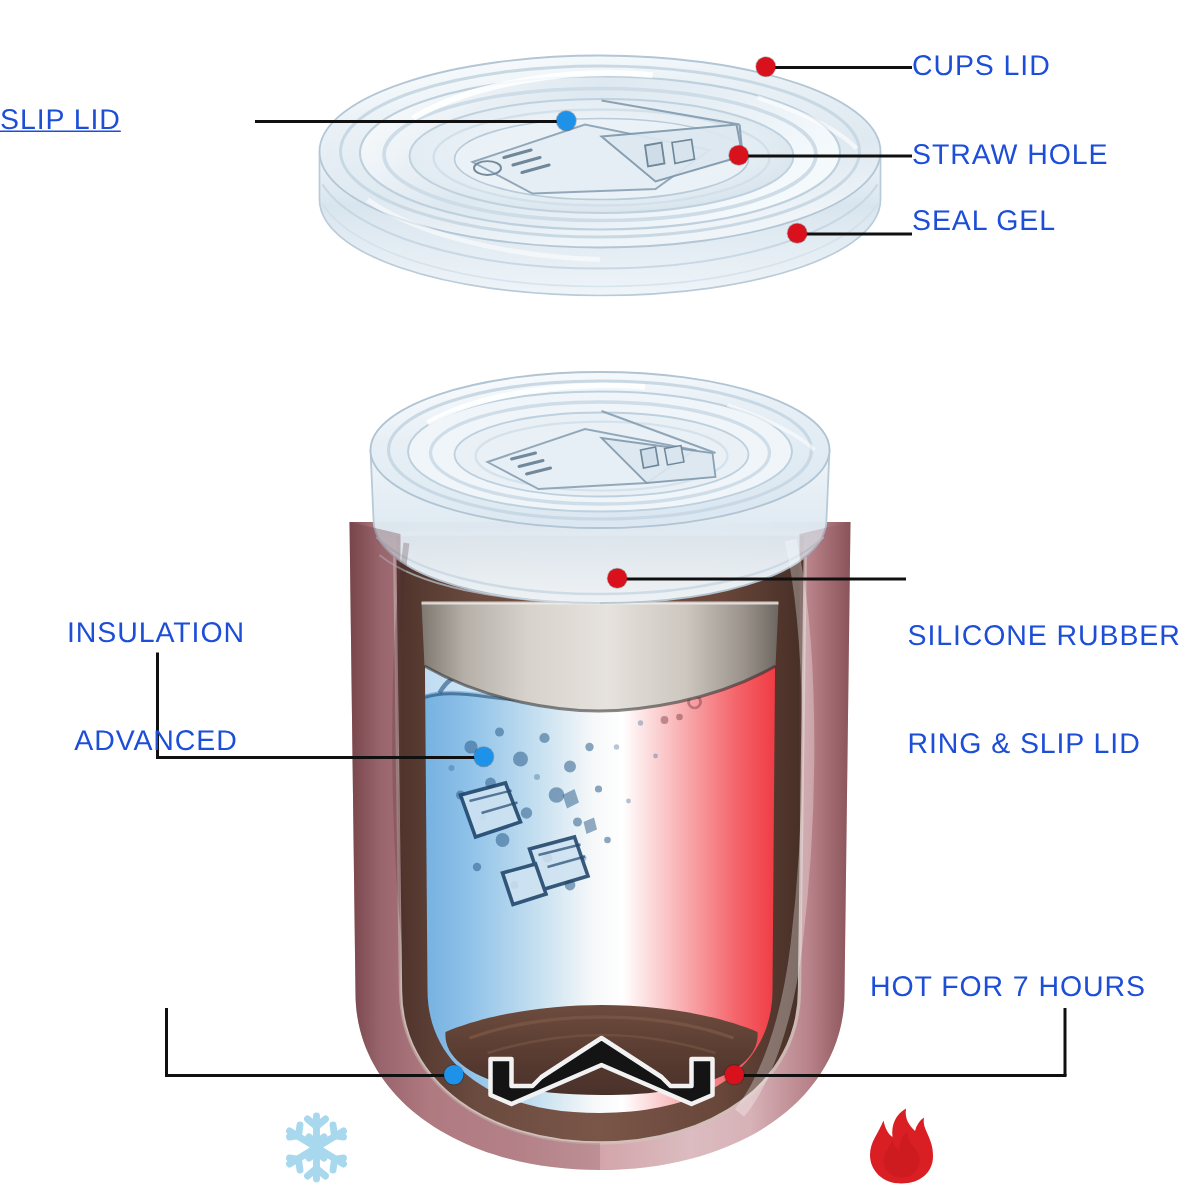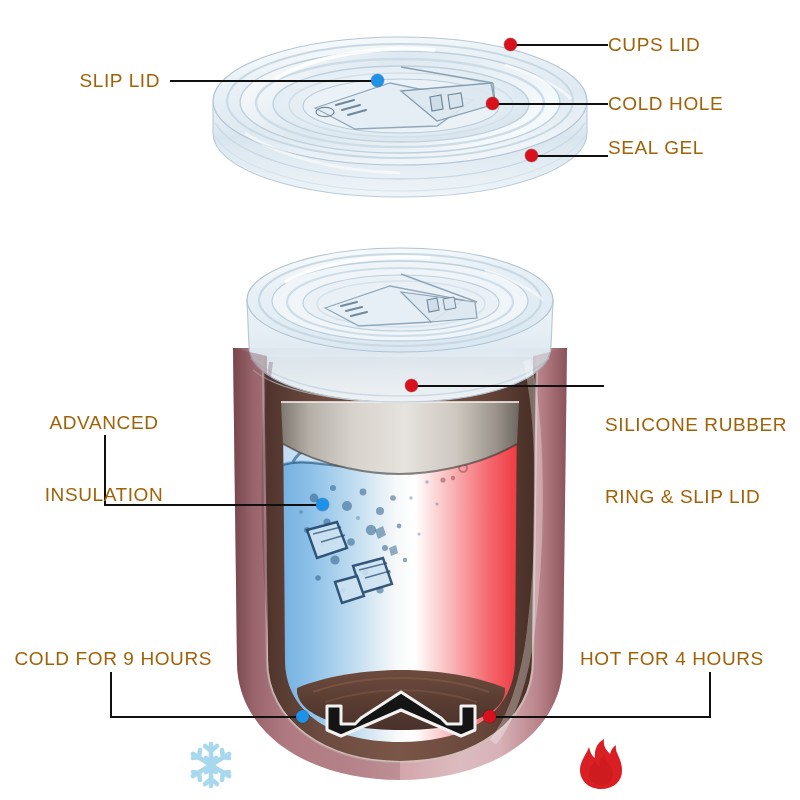--- a/index.html
+++ b/index.html
@@ -9,29 +9,29 @@
     background:#ffffff;
     font-family:"Liberation Sans","DejaVu Sans",sans-serif;
     overflow:hidden;
     position:relative;
   }
   #stage{position:relative;width:800px;height:800px;overflow:hidden;background:#fff;}
 
   
   .label{
     position:absolute;
-    color:#a16207;
+    color:#1d4ed8;
     font-size:19px;
     letter-spacing:.6px;
     line-height:24px;
     white-space:pre;
     font-family:"Liberation Sans","DejaVu Sans",sans-serif;
   }
   .label.r{text-align:left;}
-  .label.l{text-align:right;}
+  .label.l{text-align:left;text-decoration:underline;}
   .label.c{text-align:center;}
 
   
   .leader{position:absolute;background:#101010;}
   .leader.h{height:1.5px;}
   .leader.v{width:1.5px;}
 
   
   .dot{
     position:absolute;
@@ -127,21 +127,21 @@
 
   <div class="dot blue" style="left:371px;top:74px;"></div>
   <div class="dot red" style="left:504px;top:38px;"></div>
   <div class="dot red" style="left:486px;top:97px;"></div>
   <div class="dot red" style="left:525px;top:149px;"></div>
 
   <div class="label l" style="left:0px;top:69px;width:160px;">SLIP LID</div>
 
   <div class="label r" style="left:608px;top:33px;width:190px;">CUPS LID</div>
 
-  <div class="label r" style="left:608px;top:92px;width:190px;">COLD HOLE</div>
+  <div class="label r" style="left:608px;top:92px;width:190px;">STRAW HOLE</div>
 
   <div class="label r" style="left:608px;top:136px;width:190px;">SEAL GEL</div>
 
   <div id="tumbler">
     <svg viewBox="0 0 450 560" xmlns="http://www.w3.org/2000/svg">
       <defs>
 
         <linearGradient id="shellG" x1="0" y1="0" x2="1" y2="0">
           <stop offset="0%" stop-color="#7e4a4f"></stop>
           <stop offset="6%" stop-color="#b07a80"></stop>
@@ -336,41 +336,40 @@
 
   <div class="leader h" style="left:414px;top:385px;width:190px;"></div>
 
   <div class="leader v" style="left:104px;top:435px;height:70px;"></div>
   <div class="leader h" style="left:104px;top:504px;width:218px;"></div>
 
   <div class="dot red" style="left:405px;top:379px;"></div>
   <div class="dot blue" style="left:316px;top:498px;"></div>
 
   <div class="label c" style="left:0px;top:363px;width:208px;">
+    <div>INSULATION</div>
     <div>ADVANCED</div>
-    <div>INSULATION</div>
   </div>
 
   <div class="label r" style="left:605px;top:365px;width:200px;">
     <div>SILICONE RUBBER</div>
     <div>RING &amp; SLIP LID</div>
   </div>
 
   <div class="leader v" style="left:110px;top:672px;height:45px;"></div>
   <div class="leader h" style="left:110px;top:716px;width:192px;"></div>
 
   <div class="leader v" style="left:709px;top:672px;height:45px;"></div>
   <div class="leader h" style="left:492px;top:716px;width:219px;"></div>
 
   <div class="dot blue" style="left:296px;top:710px;"></div>
   <div class="dot red" style="left:483px;top:710px;"></div>
 
-  <div class="label l" style="left:0px;top:647px;width:212px;">COLD FOR 9 HOURS</div>
-
-  <div class="label r" style="left:580px;top:647px;width:220px;">HOT FOR 4 HOURS</div>
+
+  <div class="label r" style="left:580px;top:647px;width:220px;">HOT FOR 7 HOURS</div>
 
   <div class="icon-wrap" style="left:187px;top:740px;">
     <svg width="48" height="50" viewBox="0 0 48 50" xmlns="http://www.w3.org/2000/svg">
       <g stroke="#a8d8ee" stroke-width="4.6" stroke-linecap="round" fill="none">
         <path d="M24,4 L24,46"></path>
         <path d="M6,14 L42,36"></path>
         <path d="M42,14 L6,36"></path>
 
         <path d="M24,11 L18,6"></path>
           <path d="M24,11 L30,6"></path>

